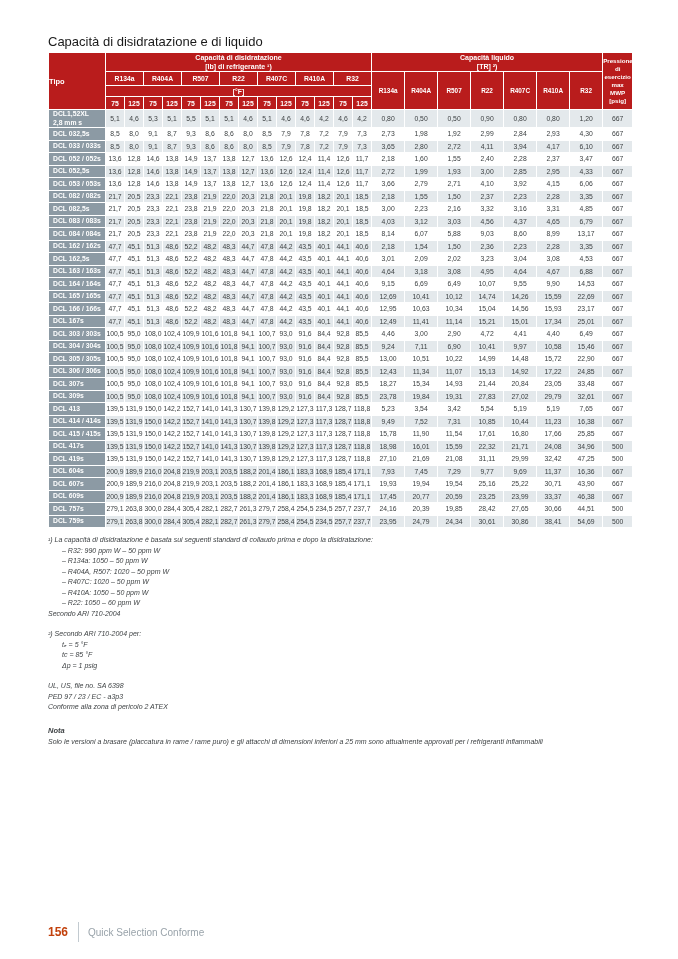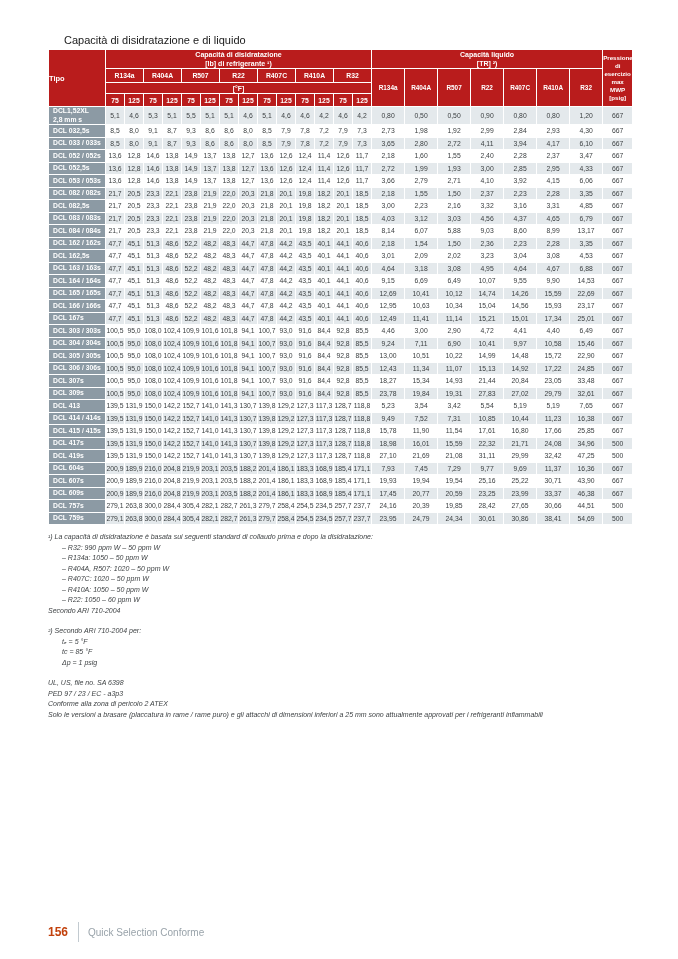--- a/index.html
+++ b/index.html
@@ -3,21 +3,21 @@
 <meta charset="utf-8">
 <style>
   html,body { margin:0; padding:0; }
   body {
     width:678px; height:959px; background:#ffffff; position:relative;
     font-family:"Liberation Sans", sans-serif; color:#2b2b2b; overflow:hidden;
   }
   .content { position:absolute; left:48px; top:34px; width:584px; }
   .page-title { font-size:17.5px; font-weight:bold; color:#111; margin:0 0 26px 0; letter-spacing:0.1px; }
   .subtitle-red { font-size:11px; font-weight:bold; color:#d8232a; margin:0 0 2px 0; }
-  .subtitle { font-size:11px; color:#1a1a1a; margin:0 0 3px 16px; }
+  .subtitle { font-size:13px; color:#1a1a1a; margin:0 0 3px 0; }
 
   table.spec { border-collapse:collapse; table-layout:fixed; width:584px; }
   table.spec th, table.spec td { border:1px solid #ffffff; padding:0; overflow:hidden; }
 
   thead th { background:#b91c1c; color:#ffffff; font-weight:bold; text-align:center; vertical-align:middle; }
   th.grp-line { font-size:7px; line-height:1.3; }
   th.tipo-h { font-size:7.5px; text-align:left; padding-left:4px; }
   th.press-h { font-size:6.2px; line-height:1.3; padding:1px; }
   th.ref-h { font-size:6.8px; height:13px; }
   th.degf-h { font-size:6.8px; height:10px; }
@@ -975,20 +975,21 @@
           <div>tₑ = 5 °F</div>
           <div>tc = 85 °F</div>
           <div>Δp = 1 psig</div>
         </div>
     </div>
     <div id="approvalItems">
         <div>UL, US, file no. SA 6398</div>
         <div>PED 97 / 23 / EC - a3p3</div>
         <div>Conforme alla zona di pericolo 2 ATEX</div>
       </div>
+    <div class="fn-head">Nota</div>
     <div>Solo le versioni a brasare (placcatura in rame / rame puro) e gli attacchi di dimensioni inferiori a 25 mm sono attualmente approvati per i refrigeranti infiammabili</div>
   </div>
 </div>
 
 <div class="footer">
   <span class="pageno">156</span>
   <span class="vline"></span>
   <span class="cat">Quick Selection Conforme</span>
 </div>
 

